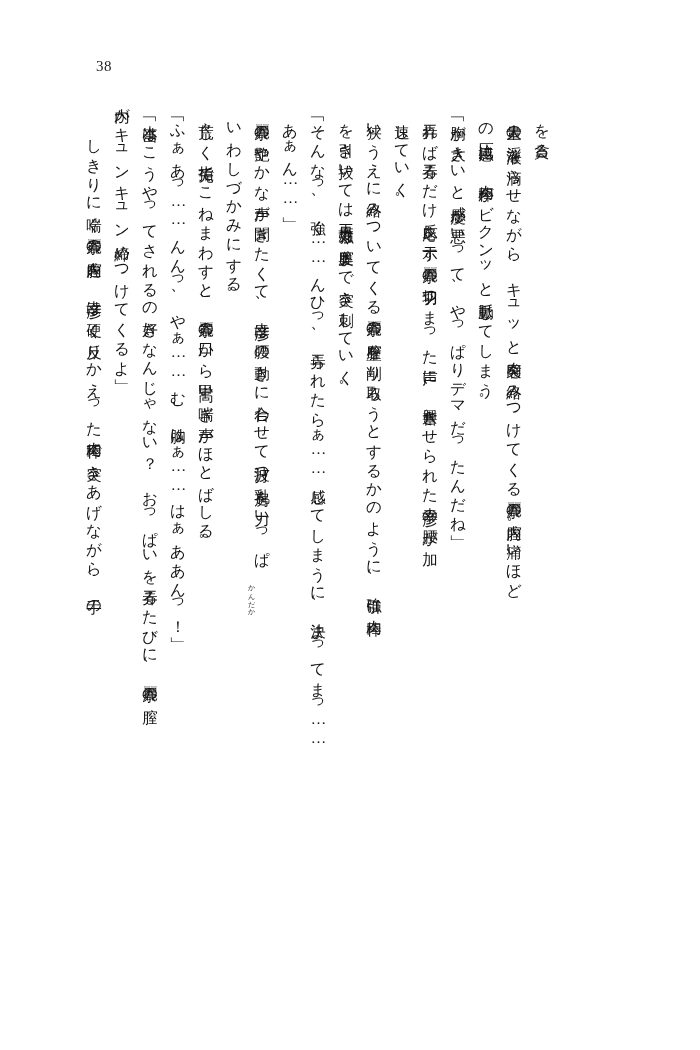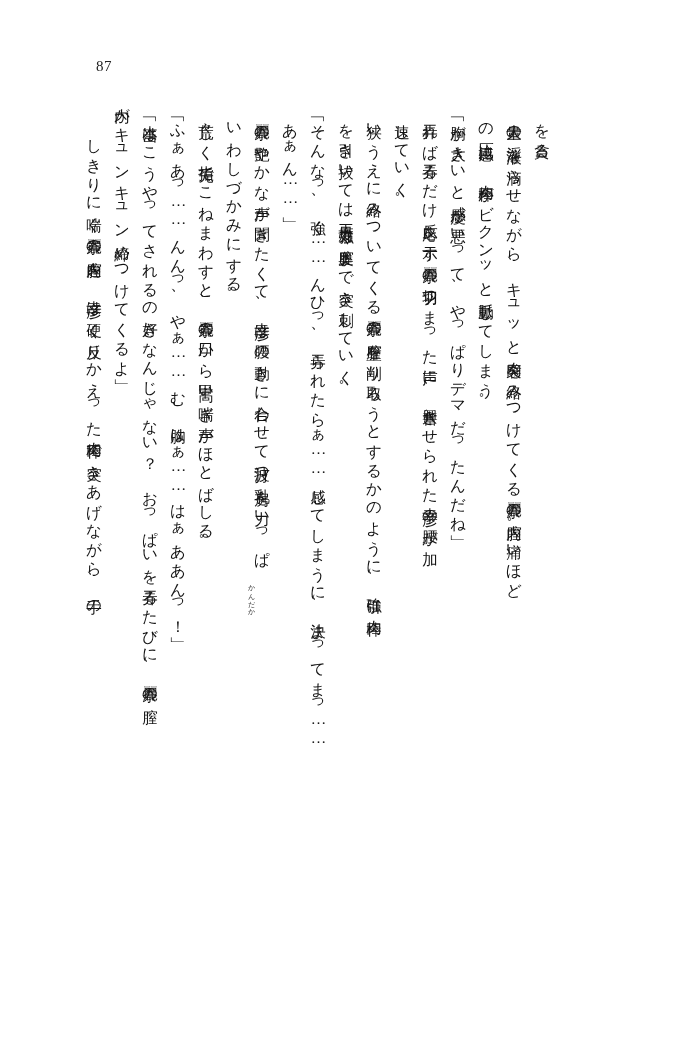--- a/index.html
+++ b/index.html
@@ -81,21 +81,21 @@
   #ruby-kandaka {
     top: 580px;
     left: 246px;
   }
 </style>
 </head>
 <body>
 
 <div id="page">
 
-  <div class="page-number">87</div>
+  <div class="page-number">38</div>
 
   <div class="text-block">
     <div class="column indent2">しきりに喘ぐ麗奈の膣内を、幸彦は硬く反りかえった肉棒で突きあげながら、手の</div>
     <div class="column">内がキュンキュン締めつけてくるよ」</div>
     <div class="column indent">「本当はこうやってされるの好きなんじゃない？　おっぱいを弄るたびに、麗奈の膣</div>
     <div class="column indent">「ふぁあっ……んんっ、やぁ……む、胸はぁ……はぁああんっ！」</div>
     <div class="column indent">荒々しく指先でこねまわすと、麗奈の口から甲高い喘ぎ声がほとばしる。</div>
     <div class="column indent">いわしづかみにする。</div>
     <div class="column indent">麗奈の艶やかな声が聞きたくて、幸彦は腰の動きに合わせて波打つ乳房を力いっぱ</div>
     <div class="column indent">あぁん……」</div>

